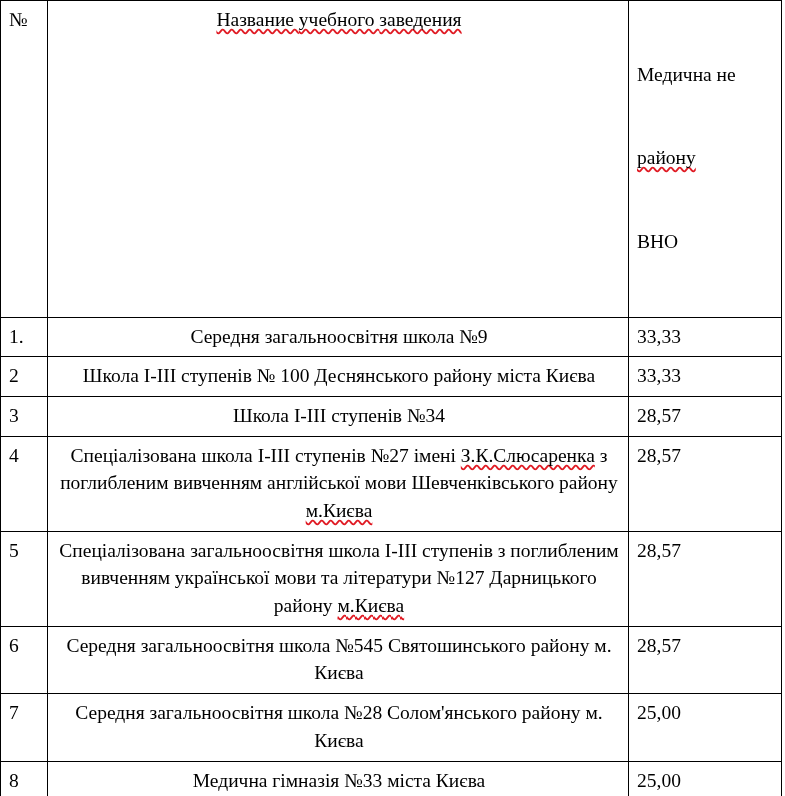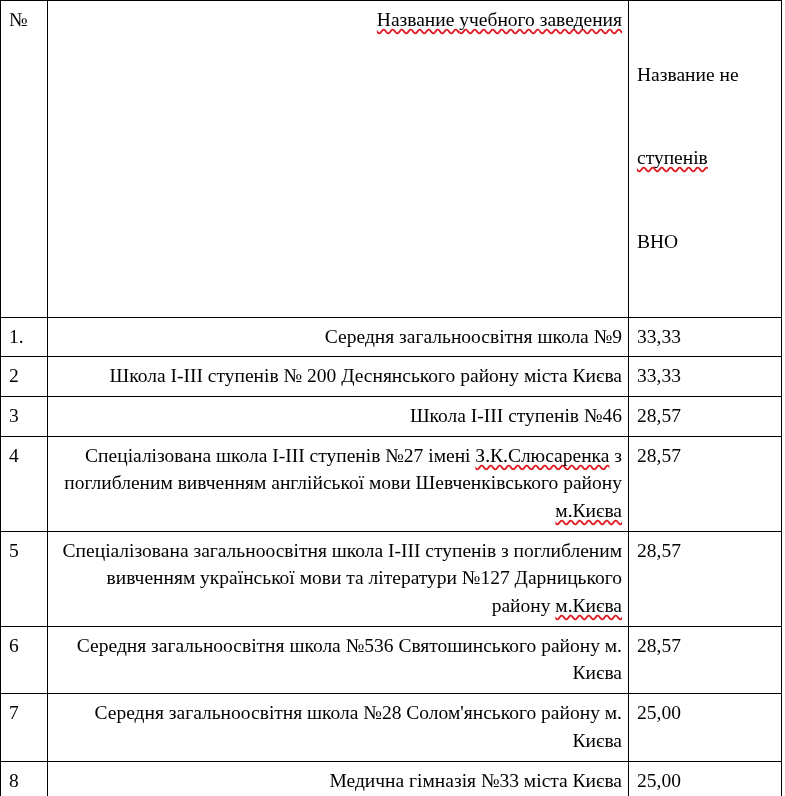--- a/index.html
+++ b/index.html
@@ -33,21 +33,21 @@
     padding: 5px 6px 6px 8px;
     font-size: 19.5px;
     line-height: 1.42;
     background: #ffffff;
   }
   col.c-num   { width: 47px; }
   col.c-name  { width: 581px; }
   col.c-pct   { width: 153px; }
 
   td.num  { text-align: left; padding-left: 9px; }
-  td.name { text-align: right; }
+  td.name { text-align: center; }
   td.pct  { text-align: left; padding-left: 9px; white-space: pre; }
 
   
   .sp {
     text-decoration: underline;
     text-decoration-color: #e01b24;
     text-decoration-style: wavy;
     text-decoration-skip-ink: none;
     text-underline-offset: 2px;
     -webkit-text-decoration-color: #e01b24;
@@ -70,41 +70,41 @@
     <tbody>
 
       <tr>
         <td class="num h-row" style="height:84px;">
           <span>№</span>
         </td>
         <td class="name h-row">
           <span class="sp">Название </span><span class="sp">учебного </span><span class="sp">заведения</span>
         </td>
         <td class="pct h-row">
-          <div>Название не</div>
-          <div class="sp">ступенів</div>
+          <div>Медична не</div>
+          <div class="sp">району</div>
           <div>ВНО</div>
         </td>
       </tr>
 
       <tr>
         <td class="num">1.</td>
         <td class="name">Середня загальноосвітня школа №9</td>
         <td class="pct">33,33</td>
       </tr>
 
       <tr>
         <td class="num">2</td>
-        <td class="name">Школа I-III ступенів № 200 Деснянського району міста Києва</td>
+        <td class="name">Школа I-III ступенів № 100 Деснянського району міста Києва</td>
         <td class="pct">33,33</td>
       </tr>
 
       <tr>
         <td class="num">3</td>
-        <td class="name">Школа I-III ступенів №46</td>
+        <td class="name">Школа I-III ступенів №34</td>
         <td class="pct">28,57</td>
       </tr>
 
       <tr>
         <td class="num">4</td>
         <td class="name">
           <span>Спеціалізована школа I-III ступенів №27 імені </span><span class="sp nowrap">З.К.Слюсаренка</span><span> з поглибленим вивченням англійської мови Шевченківського району </span><span class="sp nowrap">м.Києва</span>
         </td>
         <td class="pct">28,57</td>
       </tr>
@@ -112,21 +112,21 @@
       <tr>
         <td class="num">5</td>
         <td class="name">
           <span>Спеціалізована загальноосвітня школа I-III ступенів з поглибленим вивченням української мови та літератури №127 Дарницького району </span><span class="sp nowrap">м.Києва</span>
         </td>
         <td class="pct">28,57</td>
       </tr>
 
       <tr>
         <td class="num">6</td>
-        <td class="name">Середня загальноосвітня школа №536 Святошинського району м. Києва</td>
+        <td class="name">Середня загальноосвітня школа №545 Святошинського району м. Києва</td>
         <td class="pct">28,57</td>
       </tr>
 
       <tr>
         <td class="num">7</td>
         <td class="name">Середня загальноосвітня школа №28 Солом'янського району м. Києва</td>
         <td class="pct">25,00</td>
       </tr>
 
       <tr>

